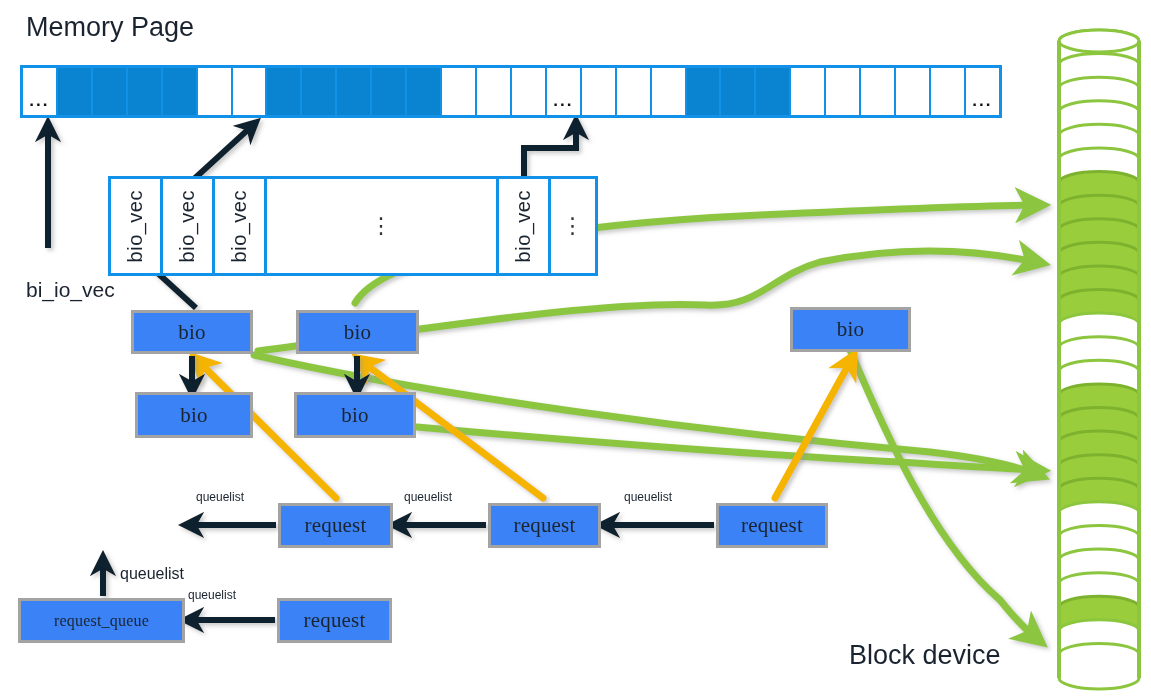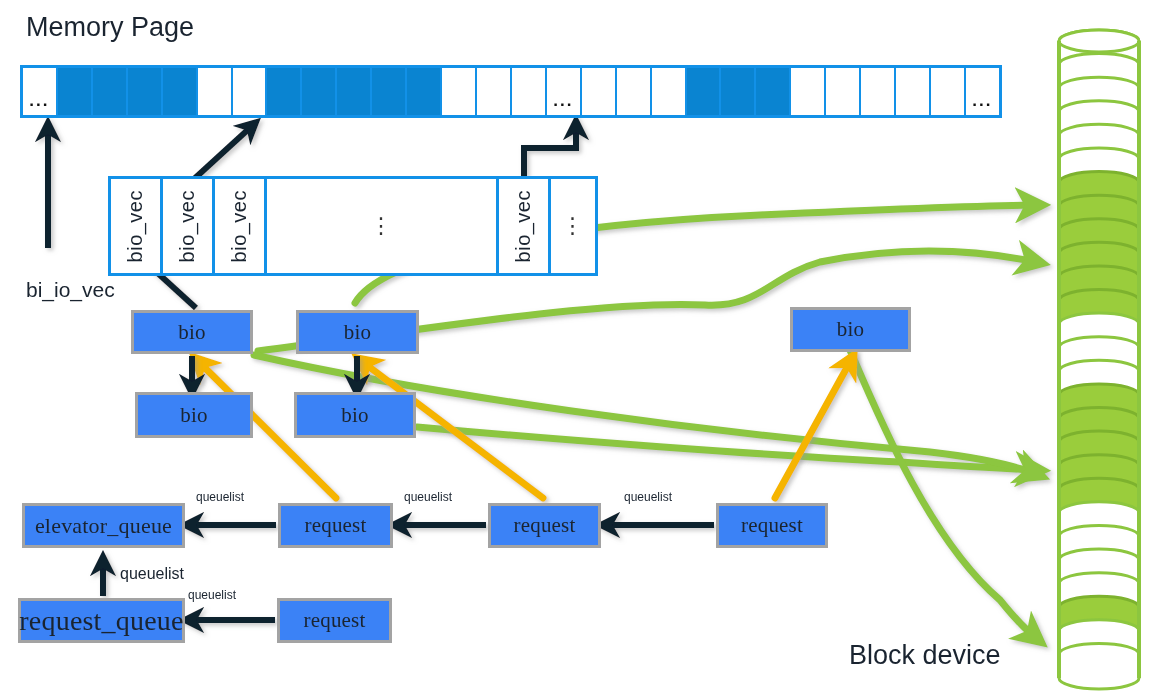--- a/index.html
+++ b/index.html
@@ -65,21 +65,21 @@
   #bio-a{left:131px;top:310px;width:122px;height:44px;}
   #bio-a2{left:135px;top:392px;width:118px;height:46px;}
   #bio-b{left:296px;top:310px;width:123px;height:44px;}
   #bio-b2{left:294px;top:392px;width:122px;height:46px;}
   #bio-c{left:790px;top:307px;width:121px;height:45px;}
 
   #elevator-queue{left:22px;top:503px;width:163px;height:45px;font-size:22px;}
   #request-1{left:278px;top:503px;width:115px;height:45px;}
   #request-2{left:488px;top:503px;width:113px;height:45px;}
   #request-3{left:716px;top:503px;width:112px;height:45px;}
-  #request-queue{left:18px;top:598px;width:167px;height:45px;font-size:28px;}
+  #request-queue{left:18px;top:598px;width:167px;height:45px;font-size:16px;}
   #request-4{left:277px;top:598px;width:115px;height:45px;}
 
   .qlbl{font-size:12px;}
   #ql-1{left:196px;top:490px;}
   #ql-2{left:404px;top:490px;}
   #ql-3{left:624px;top:490px;}
   #ql-4{left:188px;top:588px;}
   #elev-lbl{left:120px;top:565px;font-size:16px;}
 
   
@@ -242,21 +242,20 @@
       <path d="M103,596 L103,562" marker-end="url(#mk-black)"></path>
     </g>
   </svg>
 
   <div class="box" id="bio-a">bio</div>
   <div class="box" id="bio-a2">bio</div>
   <div class="box" id="bio-b">bio</div>
   <div class="box" id="bio-b2">bio</div>
   <div class="box" id="bio-c">bio</div>
 
-  <div class="box" id="elevator-queue">elevator_queue</div>
   <div class="box" id="request-queue">request_queue</div>
   <div class="box" id="request-1">request</div>
   <div class="box" id="request-2">request</div>
   <div class="box" id="request-3">request</div>
   <div class="box" id="request-4">request</div>
 
   <div class="lbl qlbl" id="ql-1">queuelist</div>
   <div class="lbl qlbl" id="ql-2">queuelist</div>
   <div class="lbl qlbl" id="ql-3">queuelist</div>
   <div class="lbl qlbl" id="ql-4">queuelist</div>

